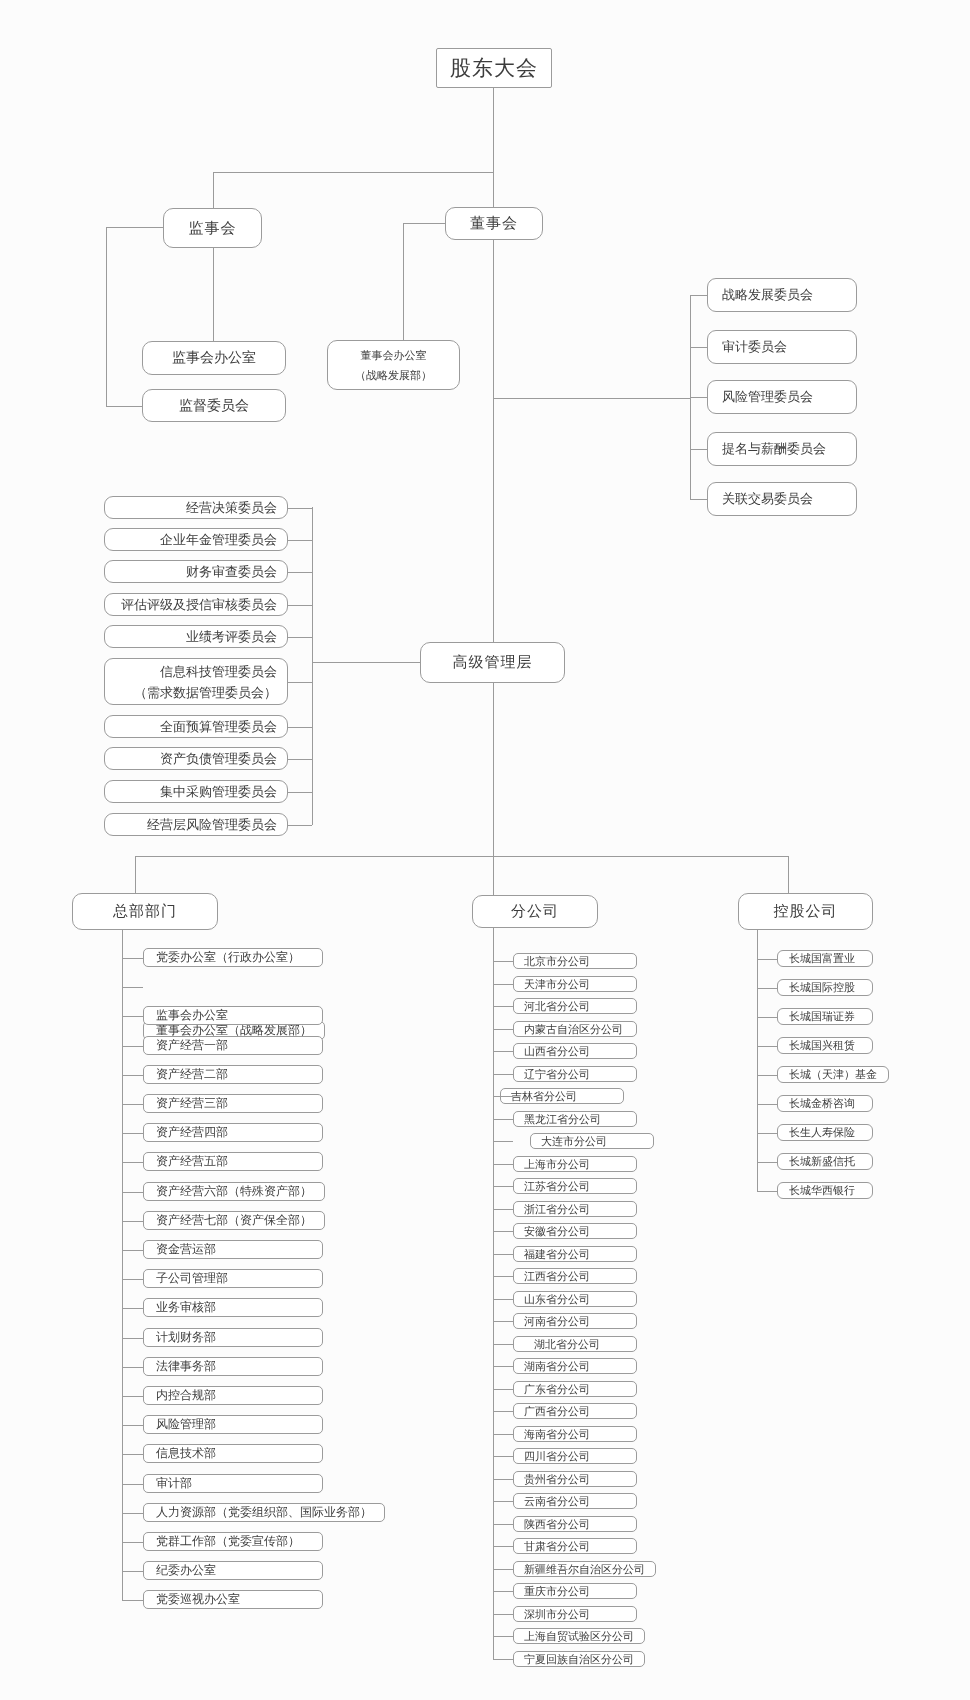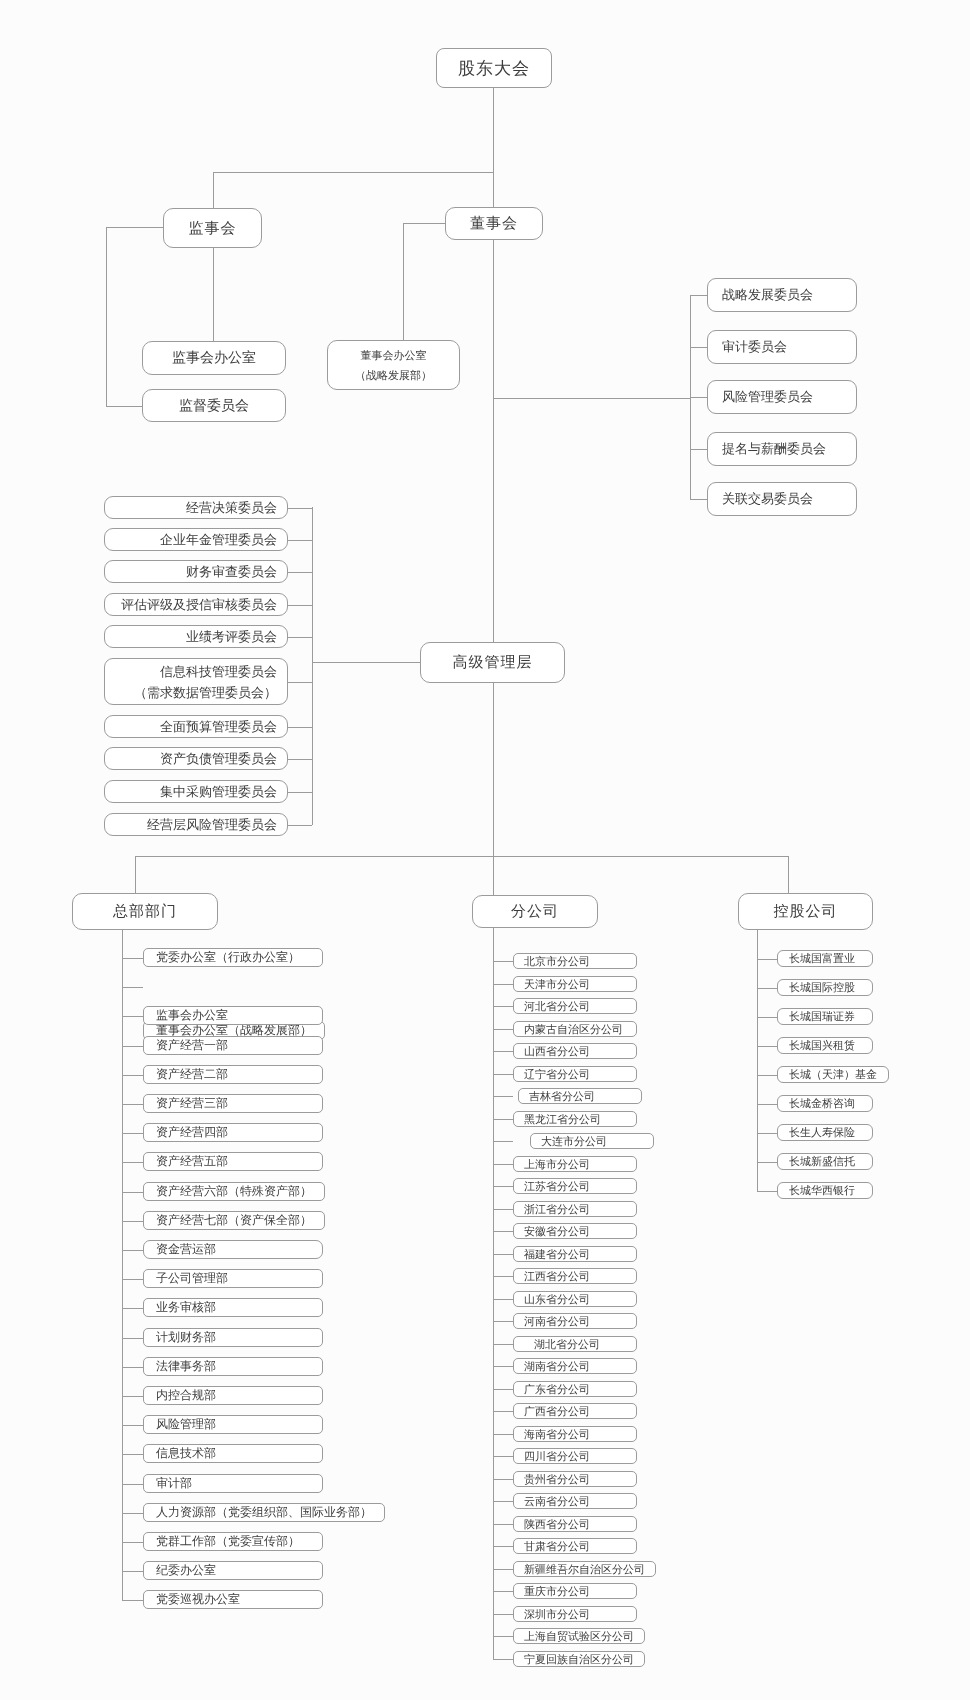--- a/index.html
+++ b/index.html
@@ -10,21 +10,21 @@
     position:relative;width:970px;height:1700px;background:var(--bg);
     font-family:"Liberation Sans","DejaVu Sans",sans-serif;color:var(--text);
     overflow:hidden;
   }
   .line{position:absolute;background:var(--line);}
   .node{
     position:absolute;background:#fff;border:1px solid var(--border);
     box-sizing:border-box;display:flex;align-items:center;justify-content:center;
     text-align:center;
   }
-  .big{font-size:17px;border-radius:8px;letter-spacing:1px;}
+  .big{font-size:21px;border-radius:2px;letter-spacing:1px;}
   .mid{font-size:15px;border-radius:10px;letter-spacing:1px;}
   .sub{font-size:14px;border-radius:10px;}
   .header{font-size:15px;border-radius:10px;letter-spacing:1px;}
   .two-line{font-size:11px;line-height:20px;border-radius:10px;}
   .item{
     position:absolute;background:#fff;border:1px solid var(--border);
     box-sizing:border-box;display:flex;align-items:center;white-space:nowrap;
   }
   .c-right{font-size:13px;border-radius:9px;padding:0 14px;justify-content:flex-start;}
   .c-left{
@@ -126,21 +126,21 @@
     <div class="item dept" style="left: 143px; top: 1094px; height: 19px; min-width: 180px;">资产经营三部</div>
     <div class="line" style="left: 122px; top: 1104px; width: 21px; height: 1px;"></div>
     <div class="item dept" style="left: 143px; top: 1123px; height: 19px; min-width: 180px;">资产经营四部</div>
     <div class="line" style="left: 122px; top: 1133px; width: 21px; height: 1px;"></div>
     <div class="item dept" style="left: 143px; top: 1152px; height: 19px; min-width: 180px;">资产经营五部</div>
     <div class="line" style="left: 122px; top: 1162px; width: 21px; height: 1px;"></div>
     <div class="item dept" style="left: 143px; top: 1182px; height: 19px; min-width: 180px;">资产经营六部（特殊资产部）</div>
     <div class="line" style="left: 122px; top: 1192px; width: 21px; height: 1px;"></div>
     <div class="item dept" style="left: 143px; top: 1211px; height: 19px; min-width: 180px;">资产经营七部（资产保全部）</div>
     <div class="line" style="left: 122px; top: 1221px; width: 21px; height: 1px;"></div>
-    <div class="item dept" style="left: 143px; top: 1240px; height: 19px; min-width: 180px; border-radius: 7px;">资金营运部</div>
+    <div class="item dept" style="left: 143px; top: 1240px; height: 19px; min-width: 180px;">资金营运部</div>
     <div class="line" style="left: 122px; top: 1250px; width: 21px; height: 1px;"></div>
     <div class="item dept" style="left: 143px; top: 1269px; height: 19px; min-width: 180px;">子公司管理部</div>
     <div class="line" style="left: 122px; top: 1279px; width: 21px; height: 1px;"></div>
     <div class="item dept" style="left: 143px; top: 1298px; height: 19px; min-width: 180px;">业务审核部</div>
     <div class="line" style="left: 122px; top: 1308px; width: 21px; height: 1px;"></div>
     <div class="item dept" style="left: 143px; top: 1328px; height: 19px; min-width: 180px;">计划财务部</div>
     <div class="line" style="left: 122px; top: 1338px; width: 21px; height: 1px;"></div>
     <div class="item dept" style="left: 143px; top: 1357px; height: 19px; min-width: 180px;">法律事务部</div>
     <div class="line" style="left: 122px; top: 1367px; width: 21px; height: 1px;"></div>
     <div class="item dept" style="left: 143px; top: 1386px; height: 19px; min-width: 180px;">内控合规部</div>
@@ -164,21 +164,21 @@
     <div class="item branch" style="left: 513px; top: 976px; height: 16px; min-width: 124px;">天津市分公司</div>
     <div class="line" style="left: 493px; top: 984px; width: 20px; height: 1px;"></div>
     <div class="item branch" style="left: 513px; top: 998px; height: 16px; min-width: 124px;">河北省分公司</div>
     <div class="line" style="left: 493px; top: 1006px; width: 20px; height: 1px;"></div>
     <div class="item branch" style="left: 513px; top: 1021px; height: 16px; min-width: 124px;">内蒙古自治区分公司</div>
     <div class="line" style="left: 493px; top: 1029px; width: 20px; height: 1px;"></div>
     <div class="item branch" style="left: 513px; top: 1043px; height: 16px; min-width: 124px;">山西省分公司</div>
     <div class="line" style="left: 493px; top: 1051px; width: 20px; height: 1px;"></div>
     <div class="item branch" style="left: 513px; top: 1066px; height: 16px; min-width: 124px;">辽宁省分公司</div>
     <div class="line" style="left: 493px; top: 1074px; width: 20px; height: 1px;"></div>
-    <div class="item branch" style="left: 518px; top: 1088px; height: 16px; min-width: 124px;">吉林省分公司</div>
+    <div class="item branch" style="left: 500px; top: 1088px; height: 16px; min-width: 124px;">吉林省分公司</div>
     <div class="line" style="left: 493px; top: 1096px; width: 20px; height: 1px;"></div>
     <div class="item branch" style="left: 513px; top: 1111px; height: 16px; min-width: 124px;">黑龙江省分公司</div>
     <div class="line" style="left: 493px; top: 1119px; width: 20px; height: 1px;"></div>
     <div class="item branch" style="left: 513px; top: 1133px; height: 16px; min-width: 124px; margin-left: 17px;">大连市分公司</div>
     <div class="line" style="left: 493px; top: 1141px; width: 20px; height: 1px;"></div>
     <div class="item branch" style="left: 513px; top: 1156px; height: 16px; min-width: 124px;">上海市分公司</div>
     <div class="line" style="left: 493px; top: 1164px; width: 20px; height: 1px;"></div>
     <div class="item branch" style="left: 513px; top: 1178px; height: 16px; min-width: 124px;">江苏省分公司</div>
     <div class="line" style="left: 493px; top: 1186px; width: 20px; height: 1px;"></div>
     <div class="item branch" style="left: 513px; top: 1201px; height: 16px; min-width: 124px;">浙江省分公司</div>

